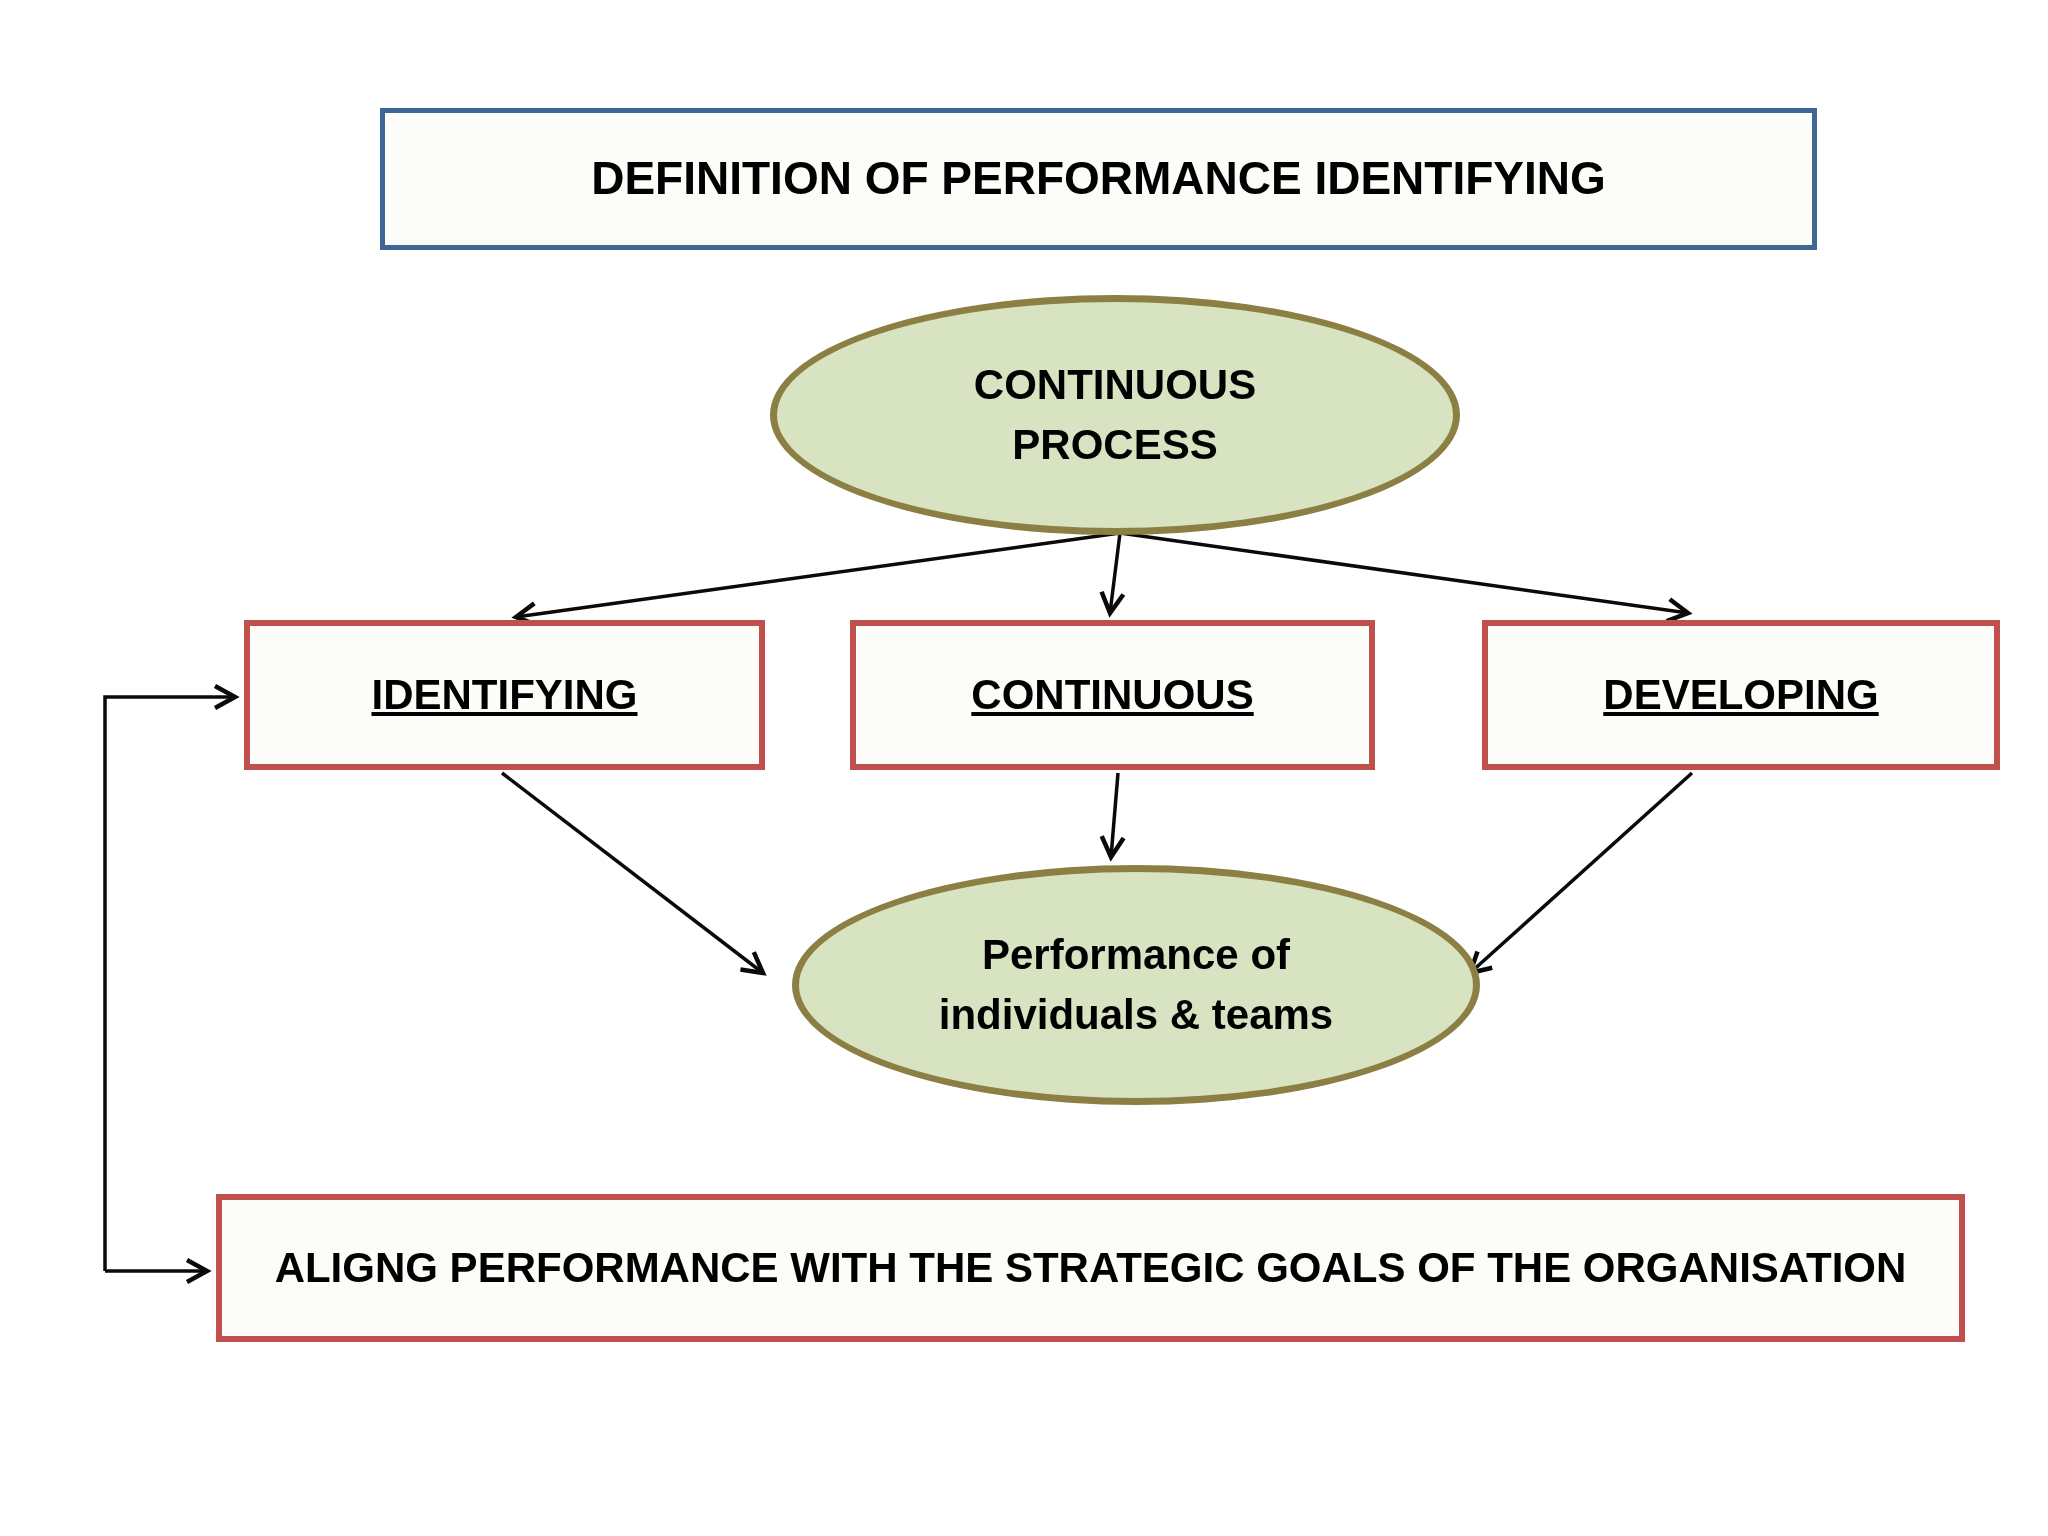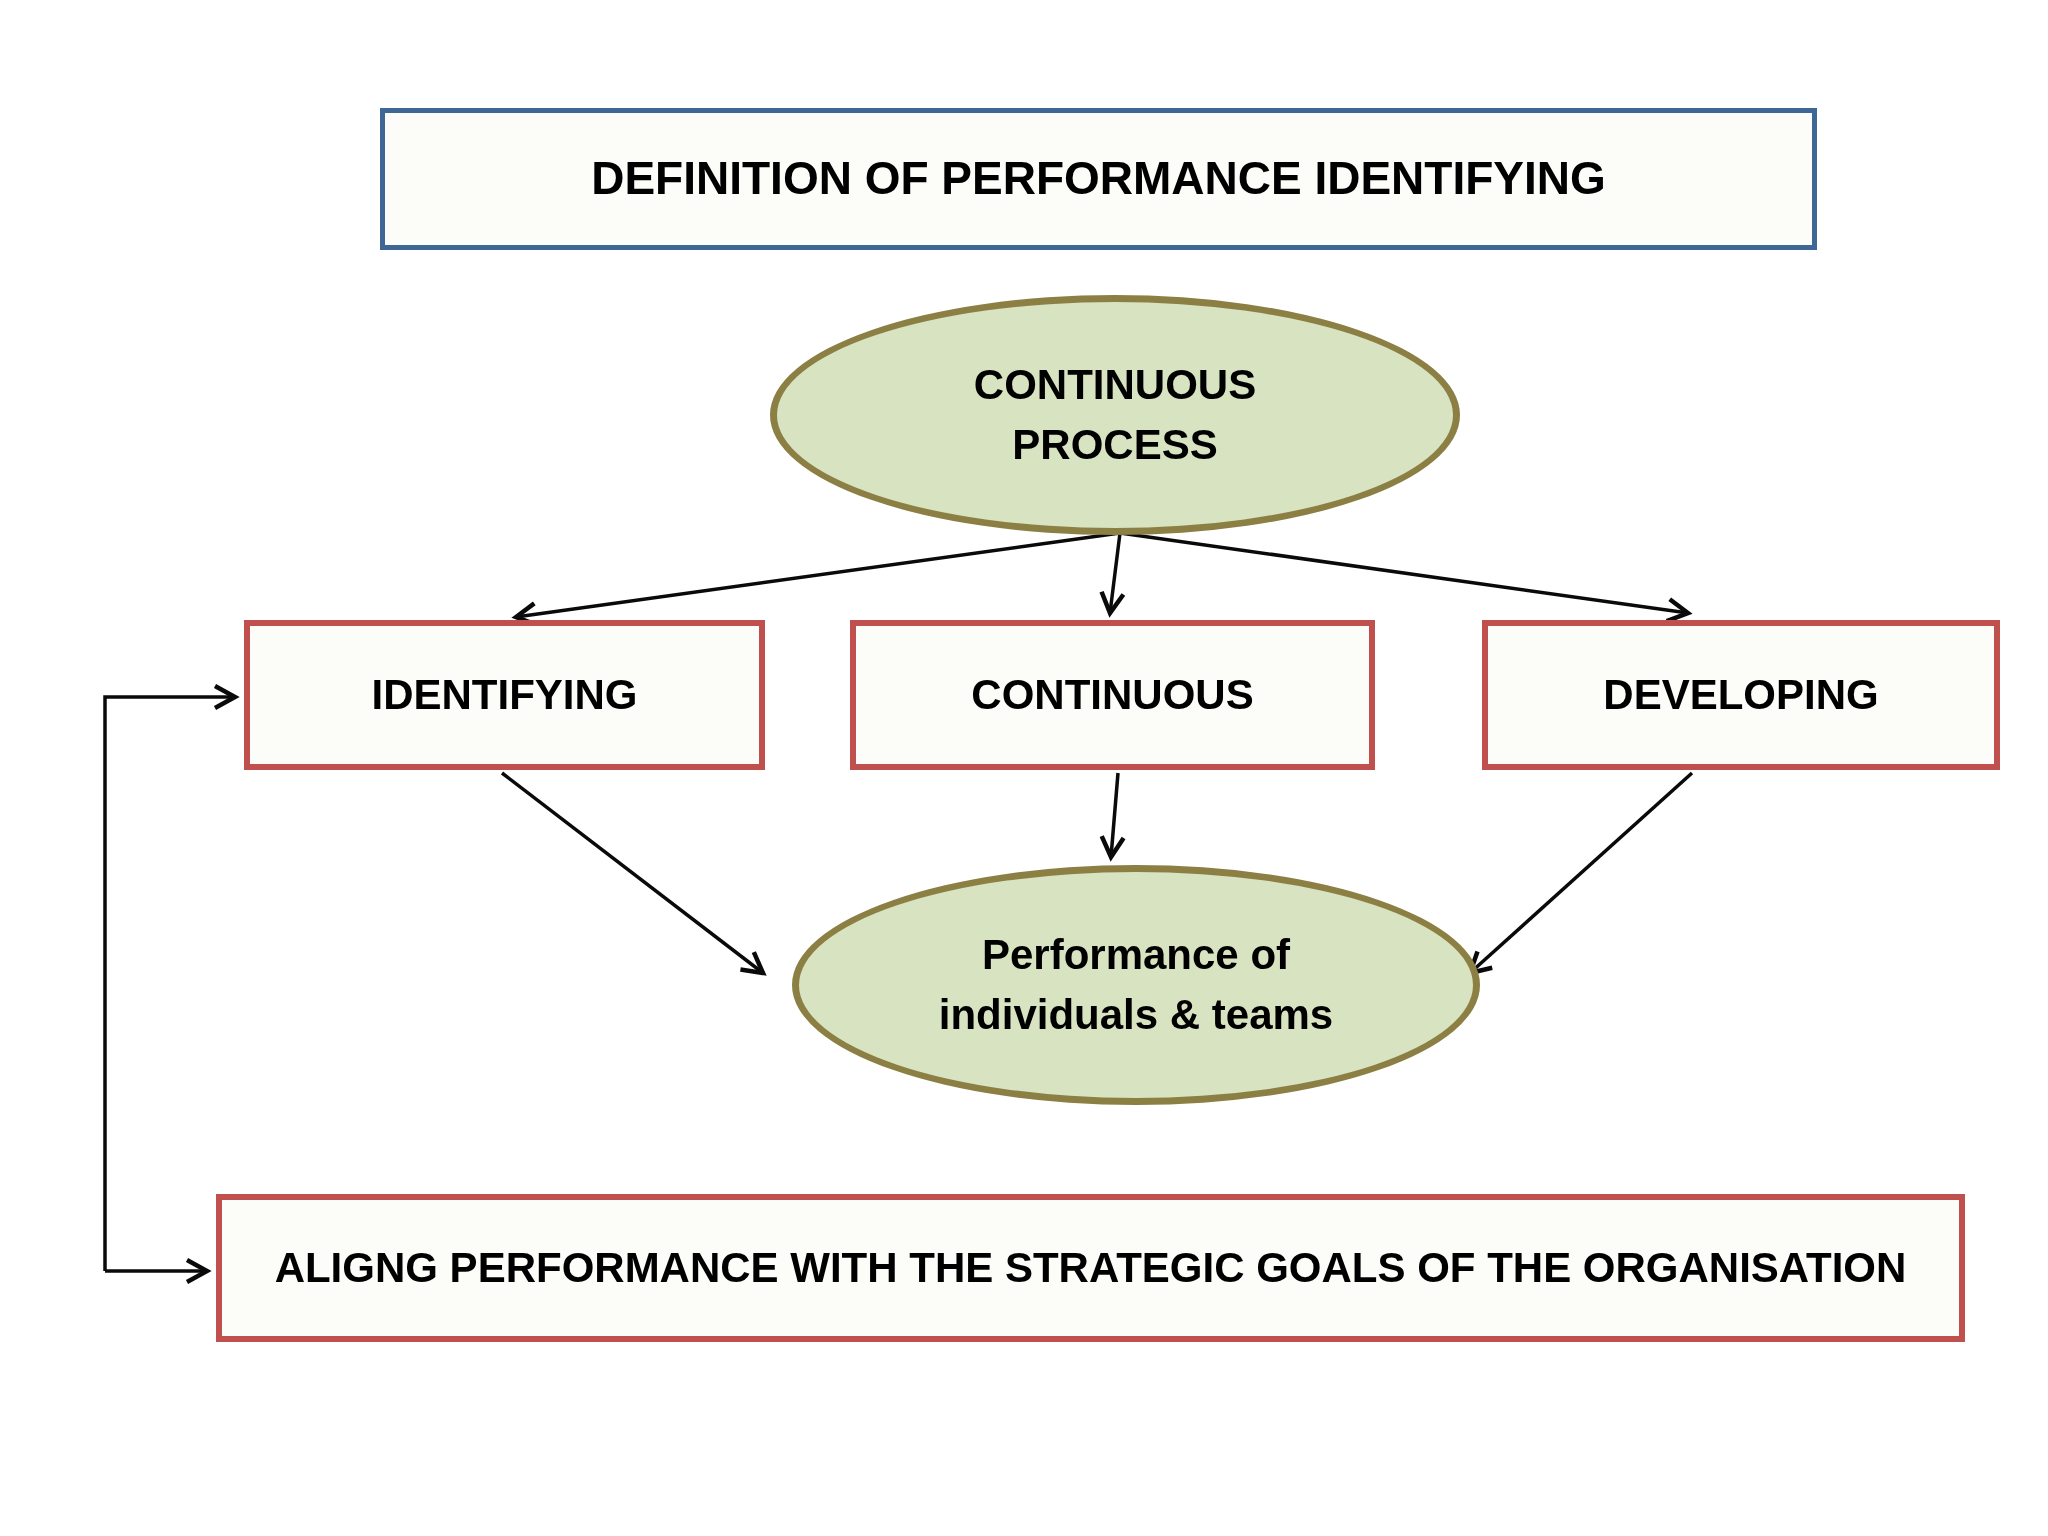--- a/index.html
+++ b/index.html
@@ -21,21 +21,21 @@
   .label{white-space:pre-line;font-weight:bold;line-height:1.42;}
   .rect{background:var(--node-fill);border:6px solid var(--process-border);}
   .title-box{left:380px;top:108px;width:1437px;height:142px;background:var(--node-fill);
              border:5px solid var(--title-border);}
   .title-box .label{font-size:46px;}
   .ellipse{background:var(--ellipse-fill);border:7px solid var(--ellipse-border);border-radius:50%;}
   #continuous-process{left:770px;top:295px;width:690px;height:240px;}
   #performance{left:792px;top:865px;width:688px;height:240px;}
   .ellipse .label{font-size:42px;}
   .proc{top:620px;height:150px;}
-  .proc .label{font-size:42px;}
+  .proc .label{font-size:42px;text-decoration:underline;}
   #identifying{left:244px;width:521px;}
   #measuring{left:850px;width:525px;}
   #developing{left:1482px;width:518px;}
   #align-goals{left:216px;top:1194px;width:1749px;height:148px;}
   #align-goals .label{font-size:42px;white-space:nowrap;}
   .conn{stroke:var(--arrow-color);stroke-width:3.5;fill:none;}
   .arrhead{stroke:var(--arrow-color);stroke-width:4.5;fill:none;}
 </style>
 </head>
 <body>

